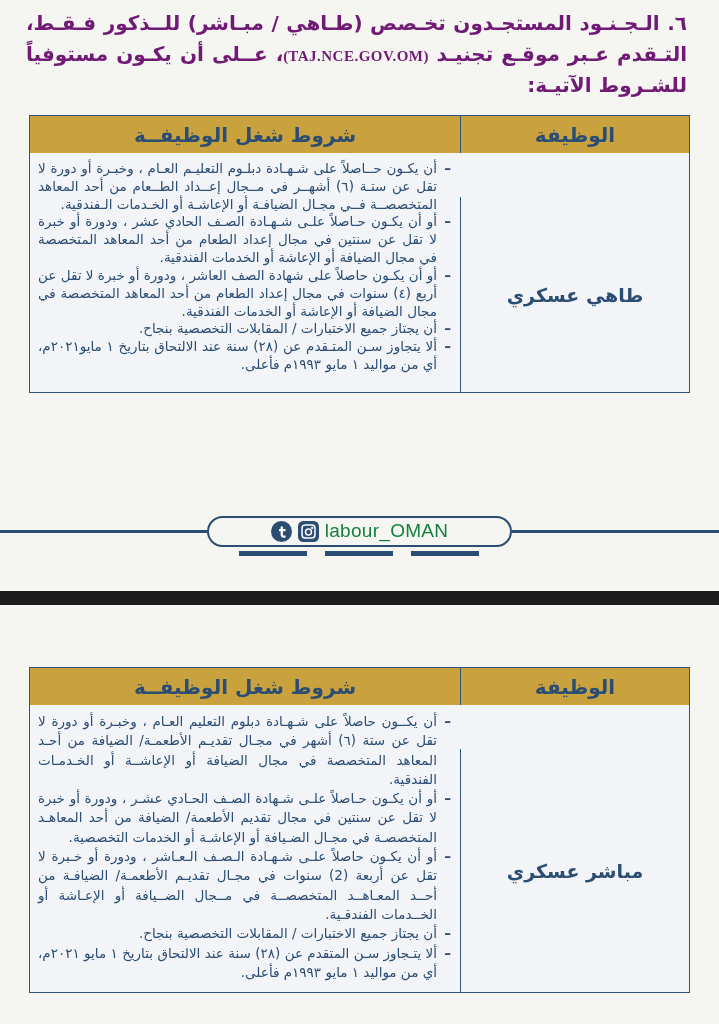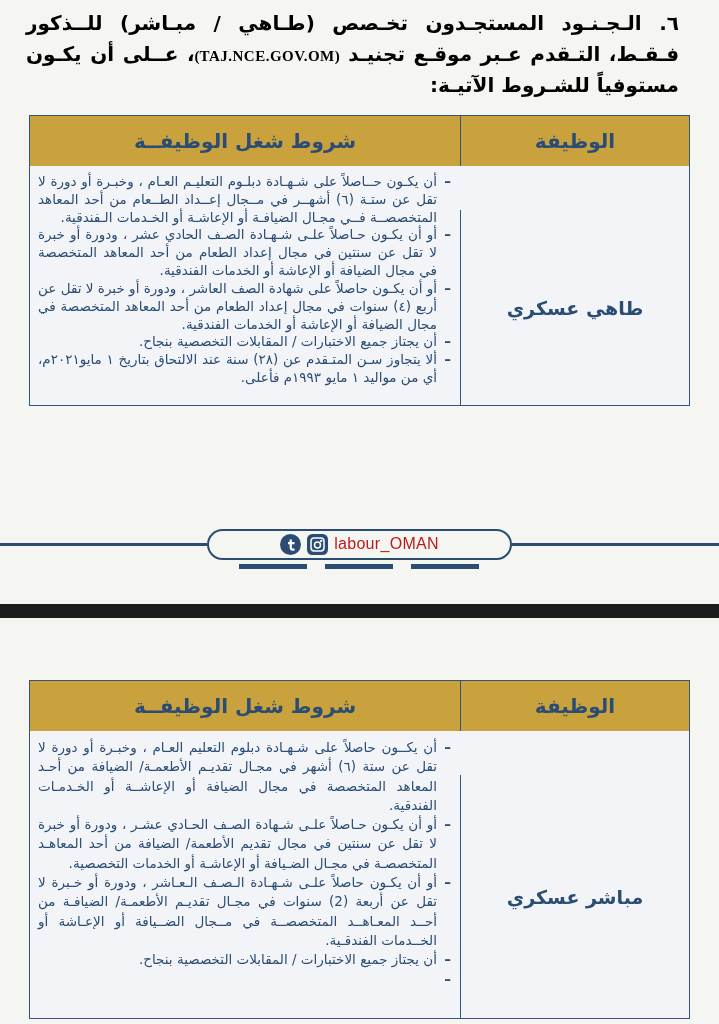--- a/index.html
+++ b/index.html
@@ -5,22 +5,22 @@
   * { margin: 0; padding: 0; box-sizing: border-box; }
   html, body {
     width: 719px; height: 1024px;
     background: #f5f5f2;
     font-family: "DejaVu Sans", sans-serif;
     overflow: hidden;
   }
   
   .intro {
     direction: rtl;
-    padding: 8px 40px 0 26px;
-    color: #000000;
+    padding: 8px 32px 0 26px;
+    color: #701a75;
     font-size: 20px;
     font-weight: bold;
     line-height: 1.55;
     text-align: justify;
   }
   .intro .url {
     direction: ltr;
     unicode-bidi: isolate;
     font-family: "Liberation Serif", serif;
     font-size: 15px;
@@ -41,21 +41,21 @@
     border-left: 1.5px solid #31557c; 
     display: flex; align-items: center; justify-content: center;
     text-align: left;
   }
   .cell-cond { flex: 1; }
   .t-head .cell-cond, .t-head .cell-job {
     background: #c9a23e;
     color: #2b4d74;
     font-weight: bold;
     font-size: 20px;
-    height: 50px;
+    height: 37px;
     display: flex; align-items: center; justify-content: center;
   }
   .t-body .cell-cond { padding: 7px 9px 7px 8px; }
   .t-body .cell-job {
     color: #2b4d74;
     font-size: 19px;
     font-weight: bold;
     margin-top: 44px;
   }
   .cond-list { list-style: none; }
@@ -85,23 +85,23 @@
     width: 305px; height: 31px;
     border: 2.5px solid #2b4d74;
     border-radius: 17px;
     background: #f5f5f2;
     display: flex; align-items: center; justify-content: center;
     gap: 6px;
     direction: ltr;
   }
   .pill .icon { width: 21px; height: 21px; display: block; }
   .handle {
-    color: #b91c1c;
+    color: #15803d;
     font-family: "Liberation Sans", sans-serif;
-    font-size: 16px;
+    font-size: 19px;
     letter-spacing: .3px;
   }
   .banner-dashes {
     position: absolute;
     top: 36px; left: 50%;
     transform: translateX(-50%);
     width: 242px; height: 4.5px;
     background: repeating-linear-gradient(90deg,
       #2b4d74 0px, #2b4d74 68px,
       transparent 68px, transparent 86px);
@@ -168,17 +168,17 @@
     <div class="cell-cond">شروط شغل الوظيفــة</div>
   </div>
   <div class="t-row t-body">
     <div class="cell-job">مباشر عسكري</div>
     <div class="cell-cond">
       <ul class="cond-list">
         <li class="cond-item"><span class="dash">–</span><span>أن يكــون حاصلاً على شـهـادة دبلوم التعليم العـام ، وخبـرة أو دورة لا تقل عن ستة (٦) أشهر  في مجـال تقديـم الأطعمـة/ الضيافة من أحـد المعاهد المتخصصة في مجال الضيافة  أو الإعاشــة أو الخـدمـات الفندقية.</span></li>
         <li class="cond-item"><span class="dash">–</span><span>أو أن يكـون حـاصلاً علـى شـهادة الصـف الحـادي عشـر ، ودورة أو خبرة لا تقل عن سنتين في مجال تقديم الأطعمة/ الضيافة من أحد المعاهـد المتخصصـة في مجـال الضـيافة أو الإعاشـة أو الخدمات التخصصية.</span></li>
         <li class="cond-item"><span class="dash">–</span><span>أو أن يكـون حاصلاً علـى شـهـادة الـصـف الـعـاشر ، ودورة أو خـبرة لا تقل عن أربعة (2) سنوات  في مجـال تقديـم الأطعمـة/ الضيافـة من أحــد المعـاهــد المتخصصــة في مــجال الضــيافة  أو الإعـاشة أو الخــدمات الفندقـية.</span></li>
         <li class="cond-item"><span class="dash">–</span><span>أن يجتاز جميع الاختبارات / المقابلات التخصصية بنجاح.</span></li>
-        <li class="cond-item"><span class="dash">–</span></li>
+        <li class="cond-item"><span class="dash">–</span><span>ألا يتـجاوز سـن المتقدم عن (٢٨) سنة عند الالتحاق بتاريخ ١ مايو ٢٠٢١م، أي من مواليد ١ مايو ١٩٩٣م فأعلى.</span></li>
       </ul>
     </div>
   </div>
 </div>
 
 </body></html>

